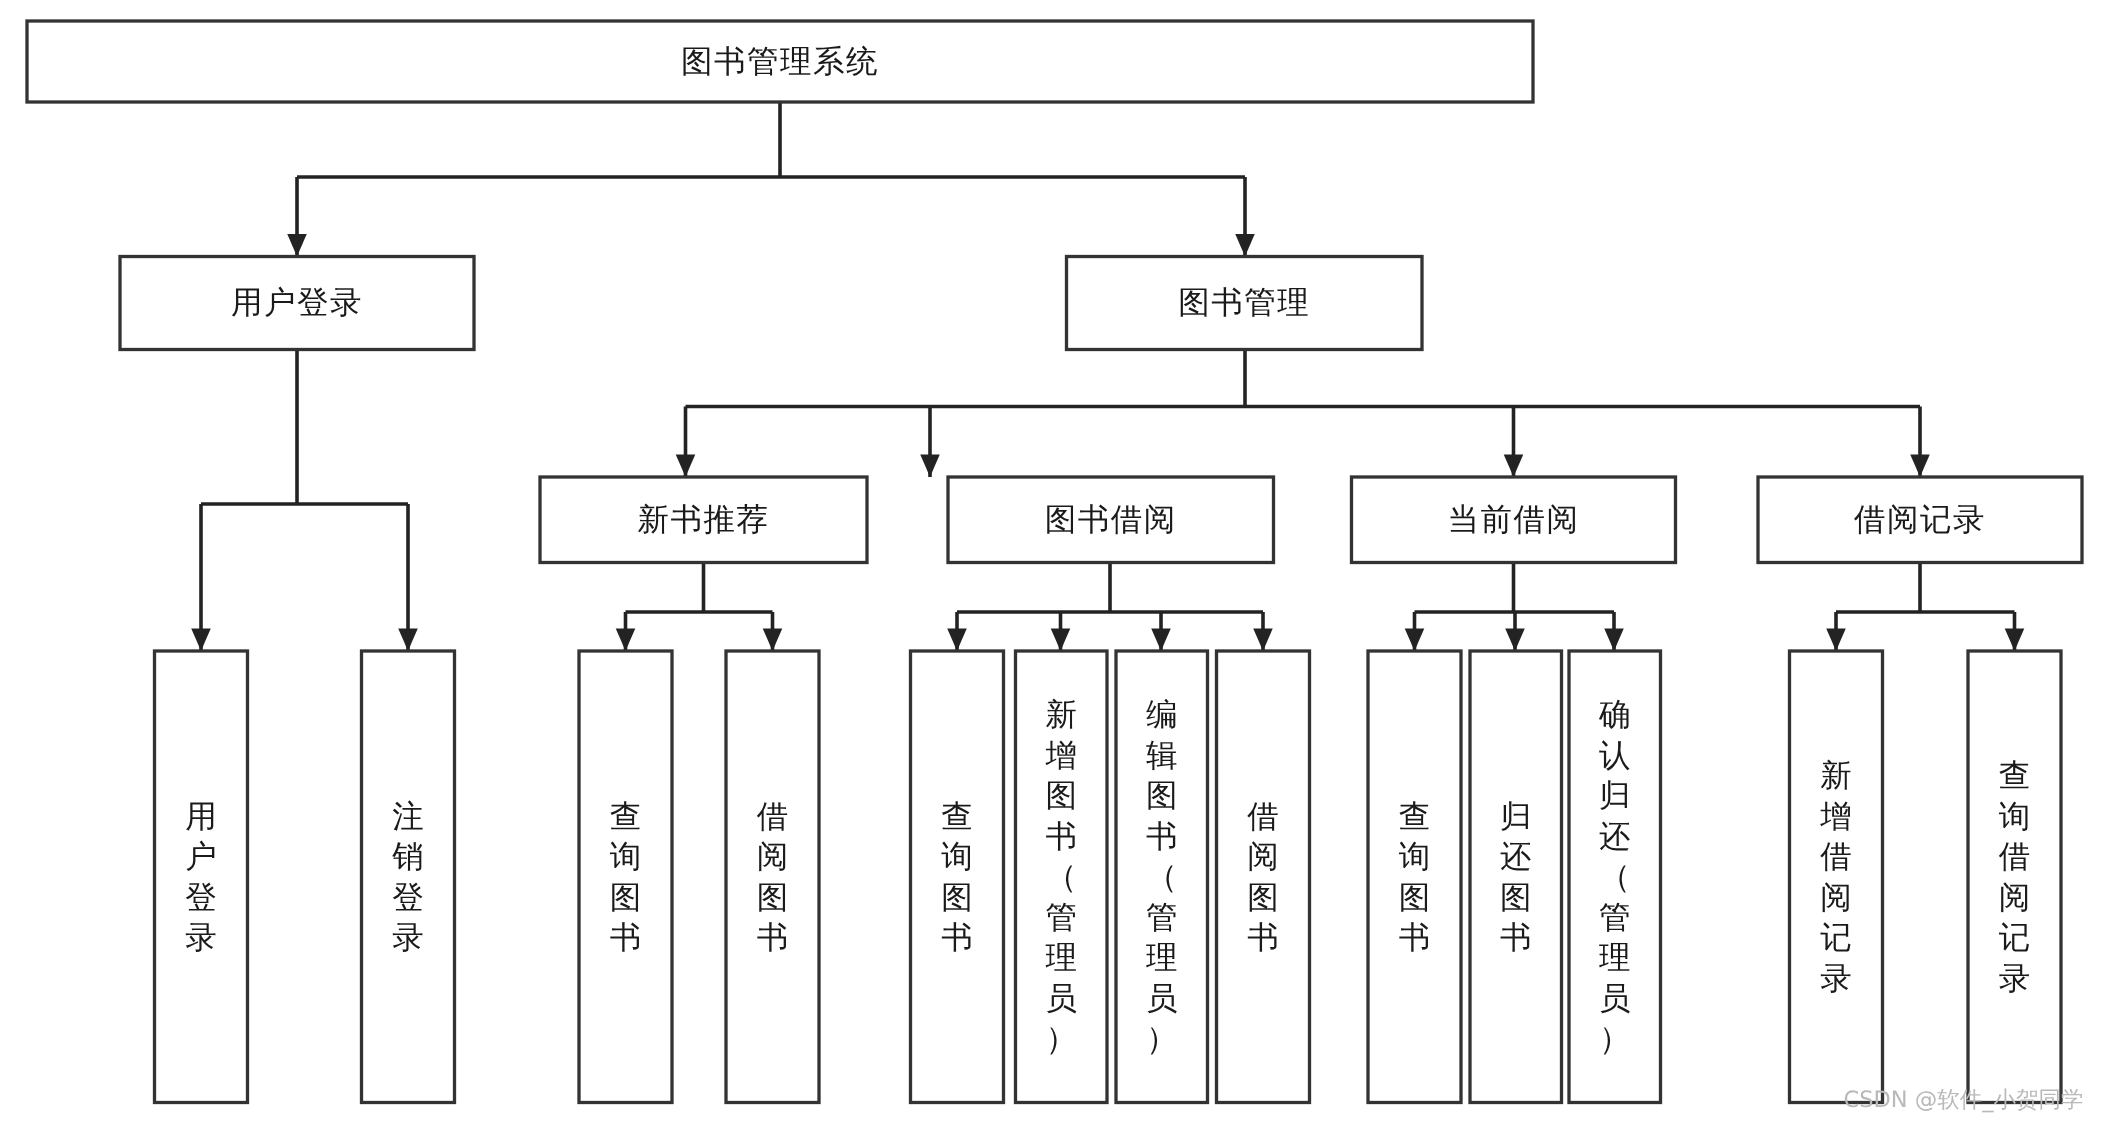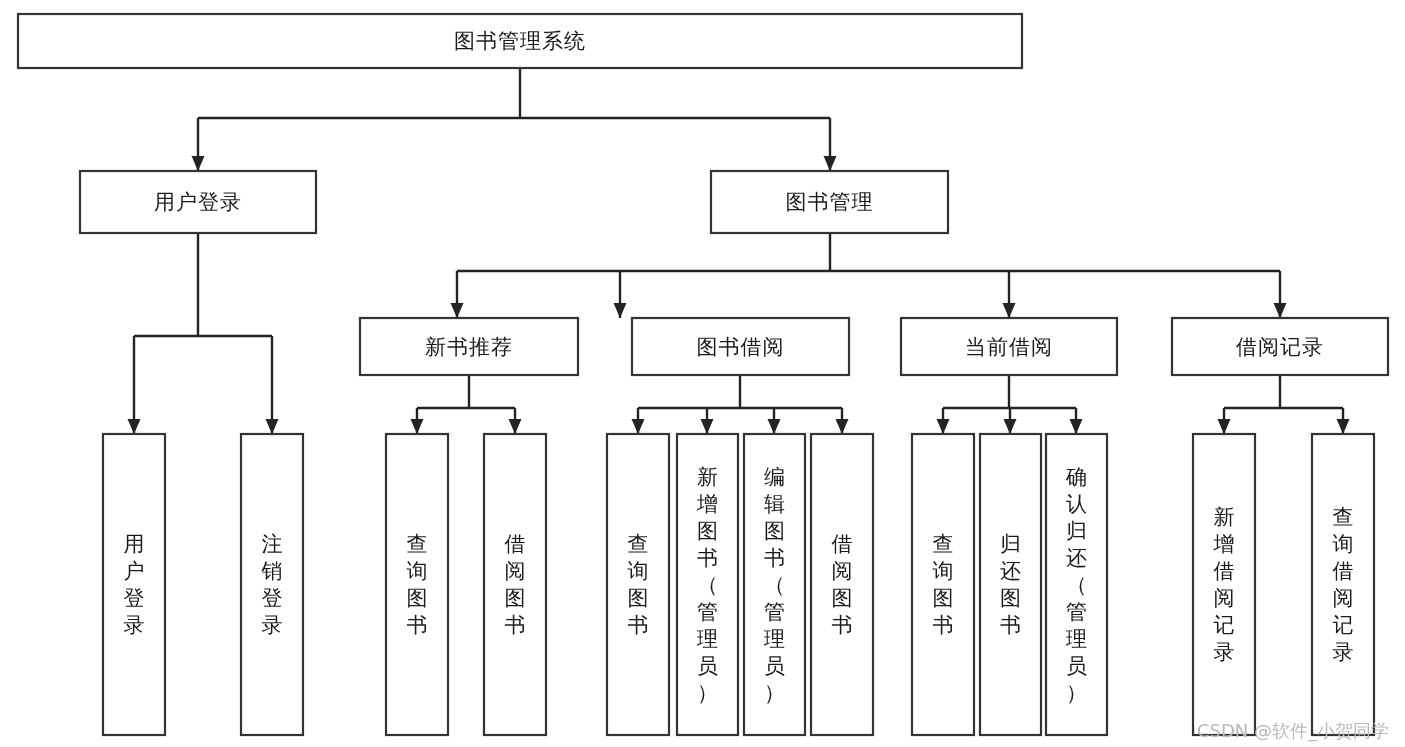--- a/index.html
+++ b/index.html
@@ -47,21 +47,21 @@
     font-size: 21px;
     fill: #1a1a1a;
     text-anchor: middle;
     dominant-baseline: middle;
   }
   .watermark {
     position: absolute;
     right: 8px;
     bottom: 4px;
     font-family: "DejaVu Sans", "Liberation Sans", sans-serif;
-    font-size: 18px;
+    font-size: 15px;
     color: #b9b9b9;
     white-space: nowrap;
     user-select: none;
     text-align: center;
   }
 </style>
 </head>
 <body>
 
 <div id="diagram-root">

